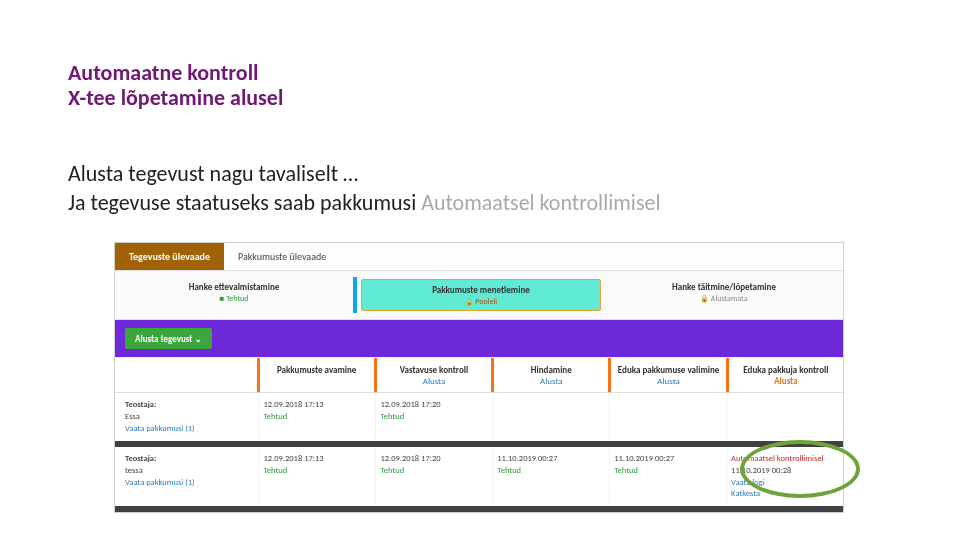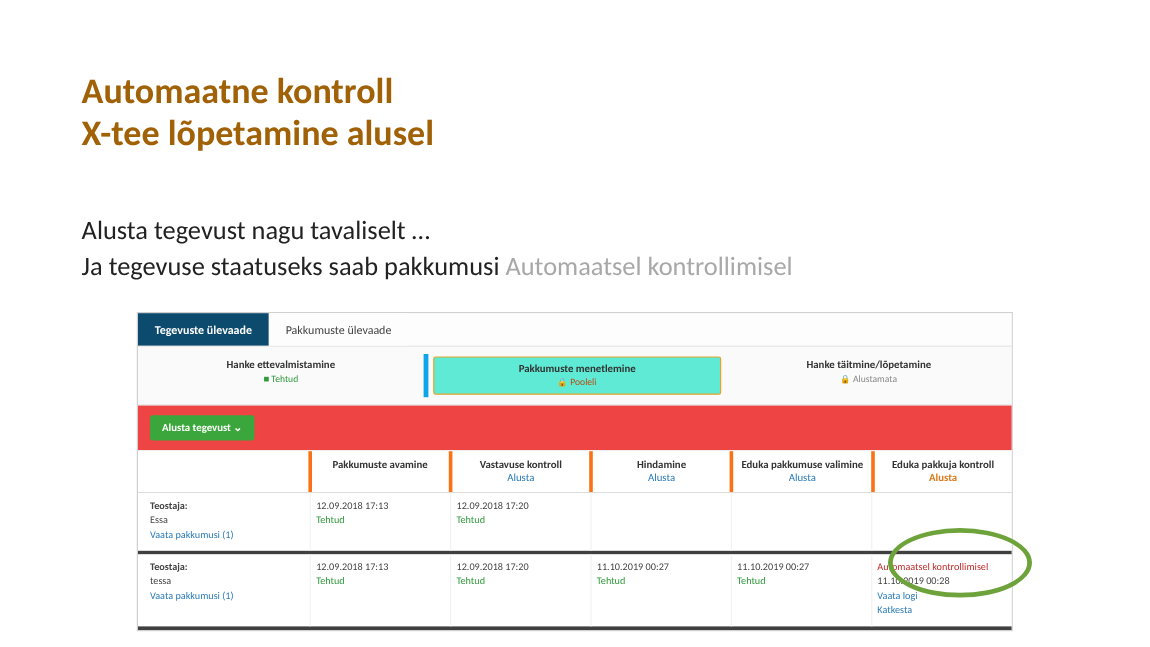--- a/index.html
+++ b/index.html
@@ -8,23 +8,23 @@
     font-family: "Segoe UI", Calibri, Arial, sans-serif;
     width: 958px;
     height: 539px;
     overflow: hidden;
     position: relative;
   }
   .slide {
     padding: 60px 68px 0 68px;
   }
   .title {
-    font-size: 30px;
+    font-size: 22px;
     font-weight: 700;
-    color: #a16207;
+    color: #701a75;
     line-height: 1.15;
   }
   .body-text {
     margin-top: 48px;
     font-size: 22px;
     color: #222;
     line-height: 1.35;
   }
   .grey { color: #a8a8a8; }
 
@@ -39,21 +39,21 @@
   .tabs {
     display: flex;
     background: #fdfdfd;
     border-bottom: 1px solid #e0e0e0;
   }
   .tab {
     padding: 7px 14px;
     font-size: 10px;
   }
   .tab.active {
-    background: #0c4a6e;
+    background: #a16207;
     color: #fff;
     font-weight: 600;
   }
   .tab.inactive {
     background: #fdfdfd;
     color: #444;
   }
 
   .phases {
     display: flex;
@@ -80,21 +80,21 @@
   .phase-sub { font-size: 8px; }
   .phase-sub.done { color: #2e9a3a; }
   .phase-sub.done::before { content: "■ "; color: #2e9a3a; }
   .phase-sub.progress { color: #b84d12; }
   .phase-sub.progress::before { content: "🔒 "; font-size: 7px; }
   .phase-sub.notstarted { color: #888; }
   .phase-sub.notstarted::before { content: "🔒 "; font-size: 7px; }
 
   .action-row {
     padding: 8px 10px;
-    background: #ef4444;
+    background: #6d28d9;
   }
   .start-btn {
     background: #3ba63b;
     color: #fff;
     font-size: 9px;
     padding: 5px 10px;
     border-radius: 2px;
     display: inline-block;
     font-weight: 600;
   }
@@ -115,21 +115,21 @@
   }
   .subtab:last-child { border-right: none; }
   .subtab-first { flex: 1.2; text-align: left; padding-left: 10px; }
   .subtab .head { font-weight: 700; color: #333; display: block; }
   .subtab .link { color: #2b7bb9; font-size: 9px; }
   .subtab .link.orange { color: #d97a1c; font-weight: 600; }
 
   .datarow {
     display: flex;
     background: #fff;
-    border-bottom: 3px solid #404040;
+    border-bottom: 6px solid #404040;
     font-size: 8.5px;
   }
   .cell {
     flex: 1;
     padding: 6px 4px;
     border-right: 1px solid #f2f2f2;
     line-height: 1.4;
   }
   .cell:last-child { border-right: none; }
   .cell-first { flex: 1.2; padding-left: 10px; }

